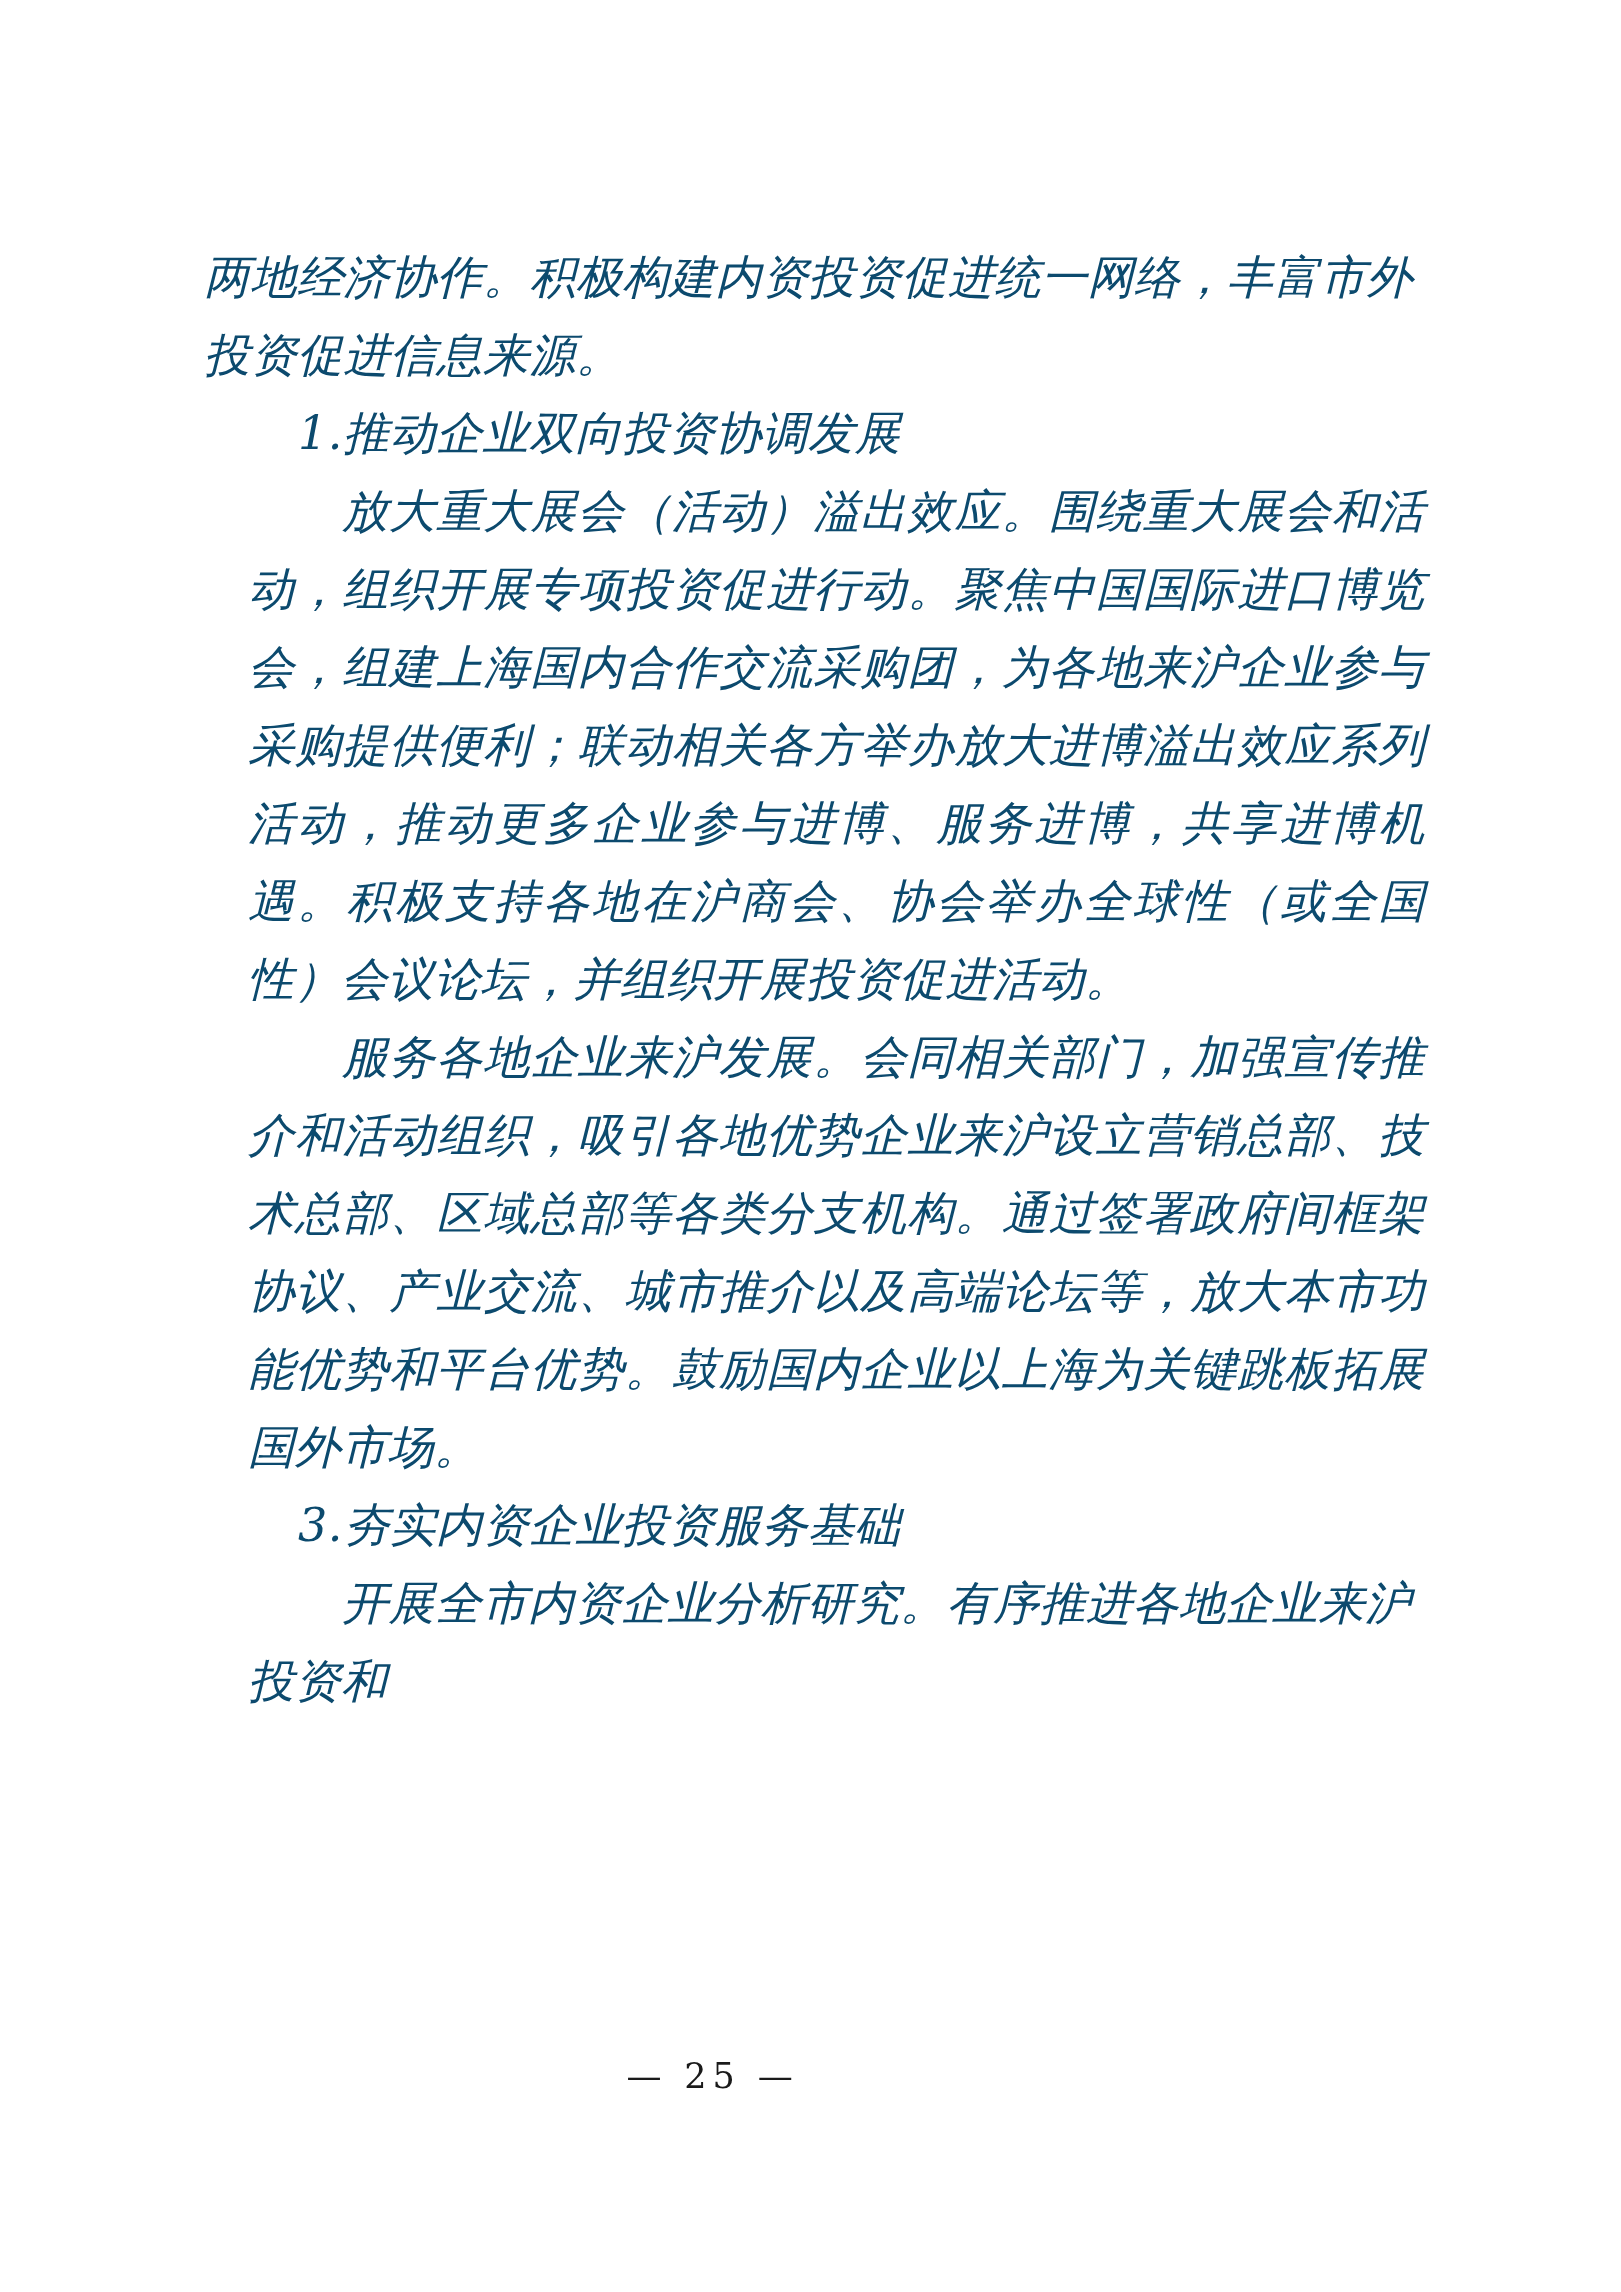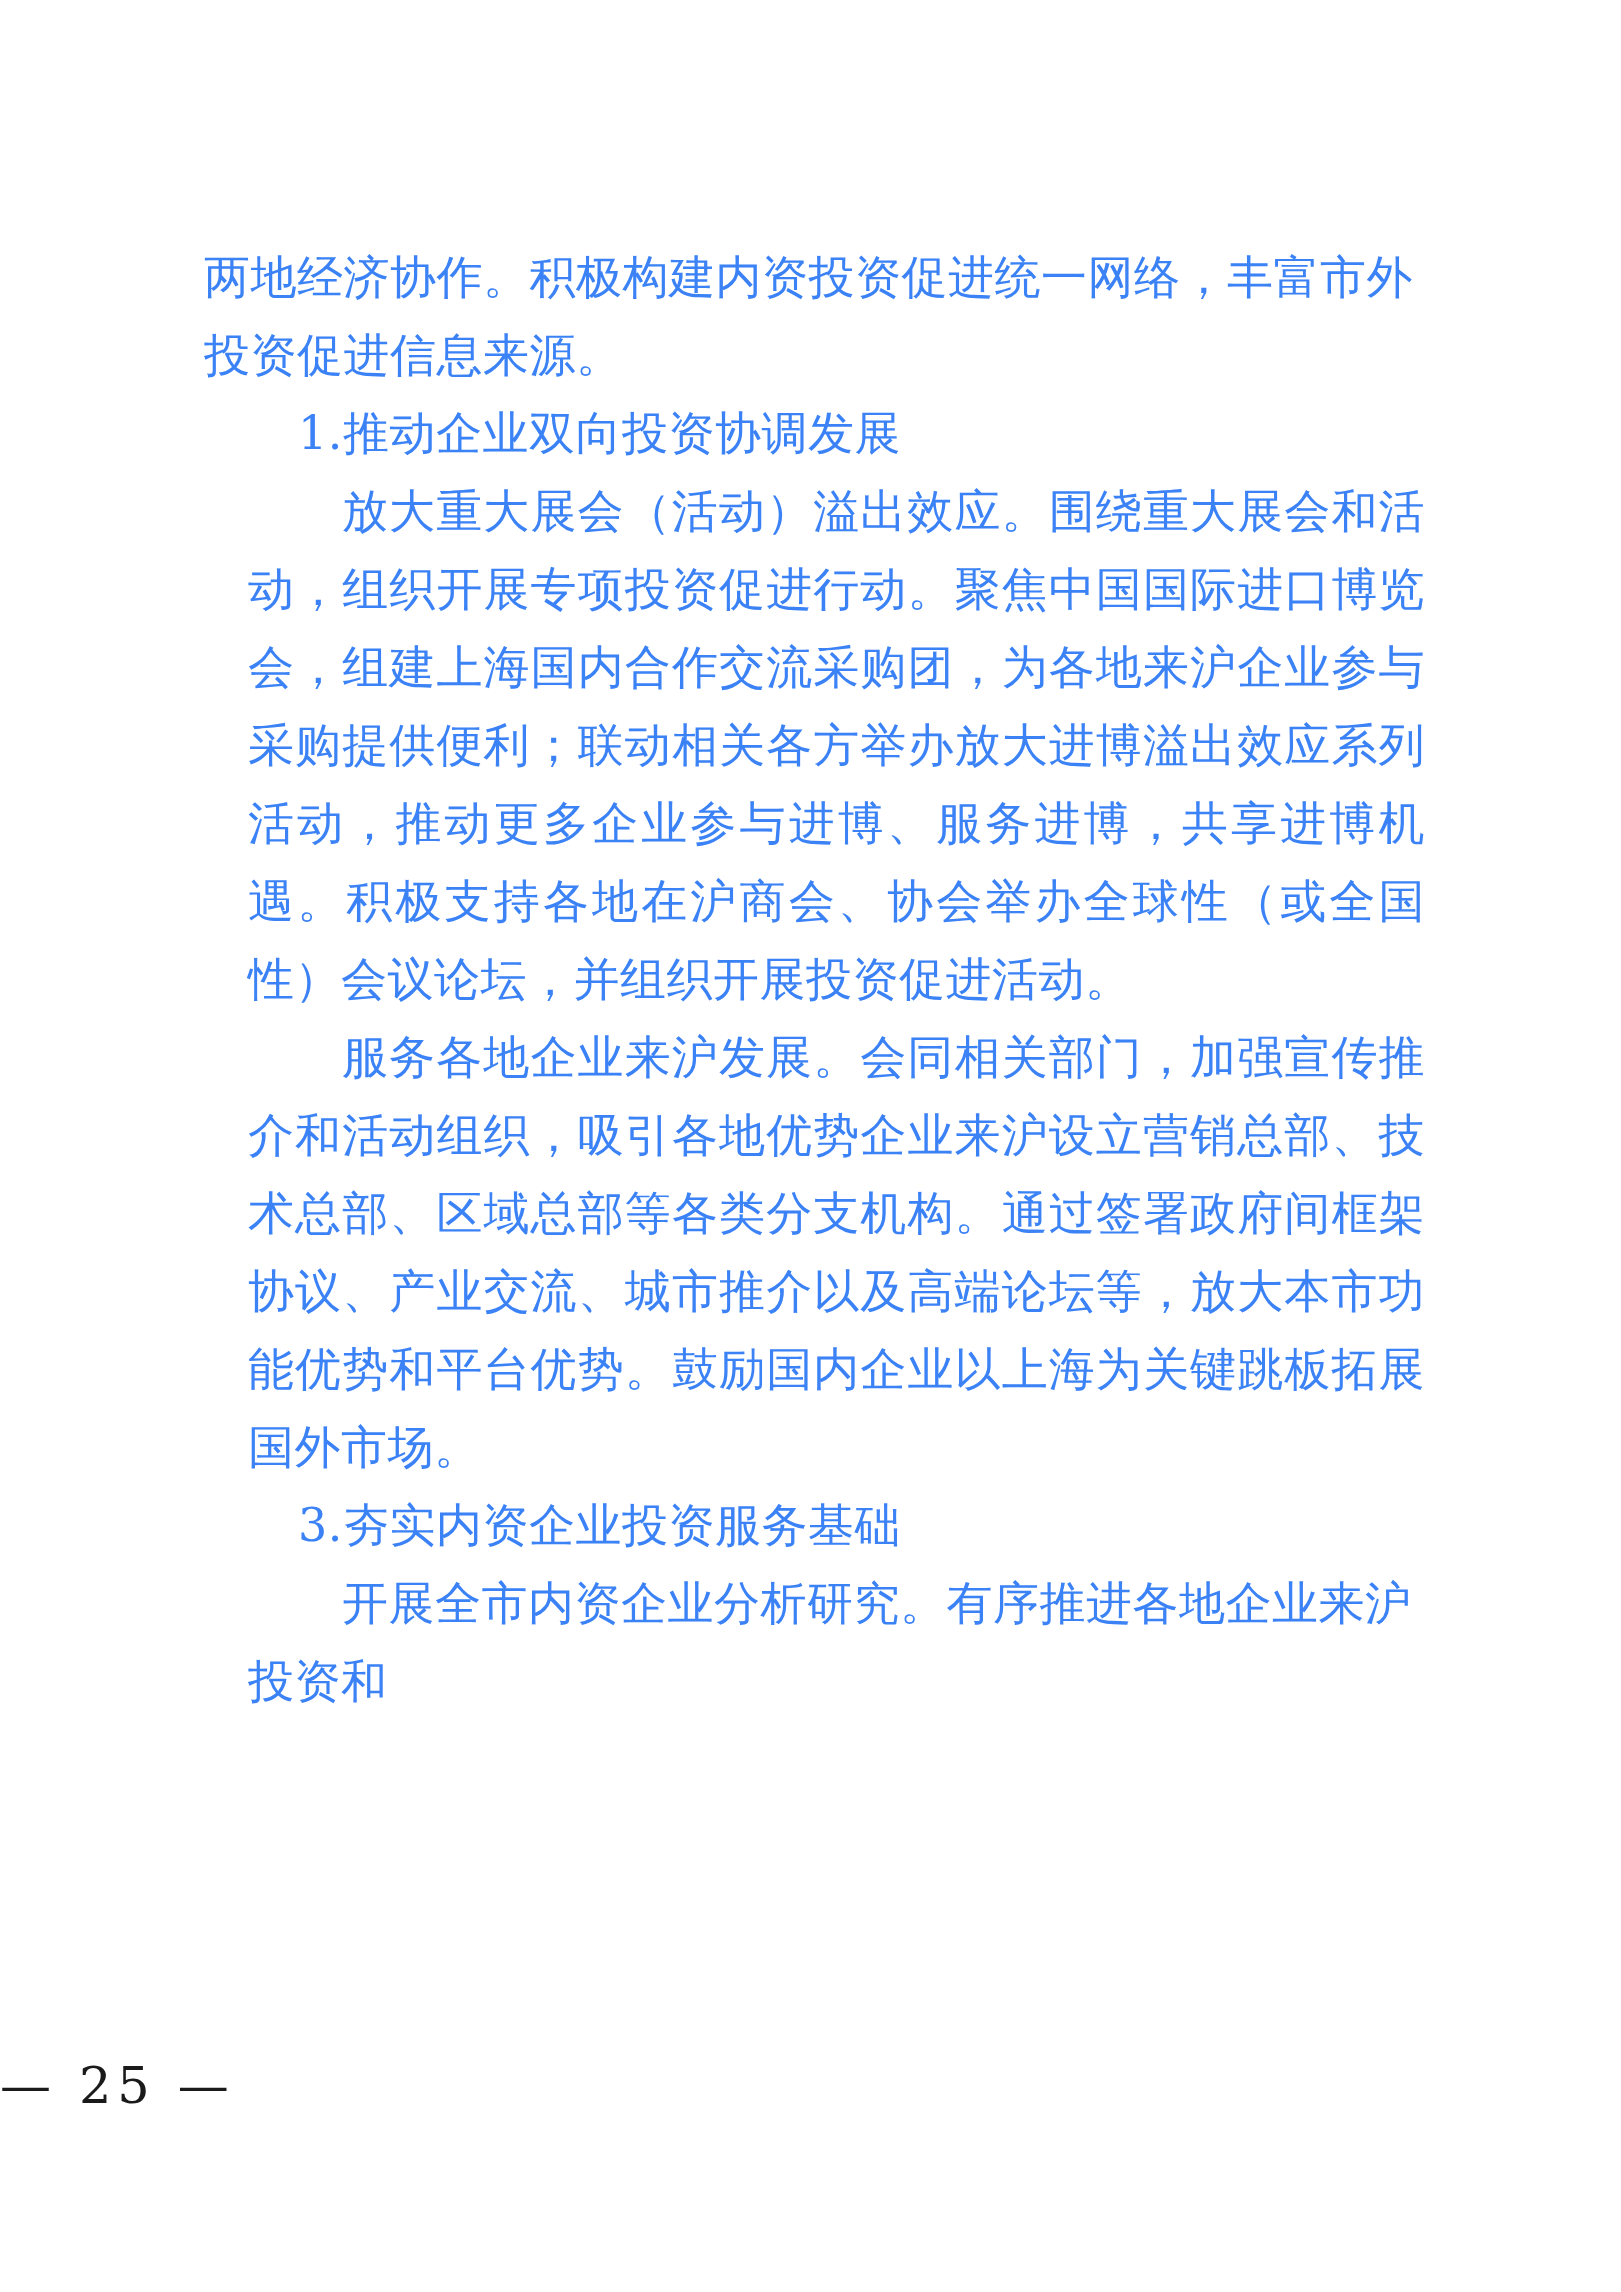--- a/index.html
+++ b/index.html
@@ -19,45 +19,46 @@
     position: absolute;
     left: 204px;
     top: 238px;
     width: 1221px;
   }
   .para {
     margin: 0;
     font-family: "DejaVu Serif", "Liberation Serif", serif;
     font-size: 46px;
     line-height: 78px;
-    color: #3b82f6;
+    color: #0c4a6e;
     text-align: justify;
     text-justify: inter-character;
     letter-spacing: 0.5px;
     word-break: break-all;
+    font-style: italic;
     -webkit-font-smoothing: antialiased;
   }
   .para.indent {
     text-indent: 94px;
     margin-left: 44px;
   }
   .para.heading {
     text-indent: 94px;
   }
   .para.nofill {
     text-align: left;
   }
   .page-number {
     position: absolute;
     left: 0;
     top: 2056px;
     width: 1425px;
-    text-align: left;
+    text-align: center;
     font-family: "DejaVu Serif", "Liberation Serif", serif;
-    font-size: 51px;
+    font-size: 35px;
     color: #1a1a1a;
     letter-spacing: 5.9px;
   }
 </style>
 </head>
 <body>
 
 <div class="page">
 
   <div class="content">

